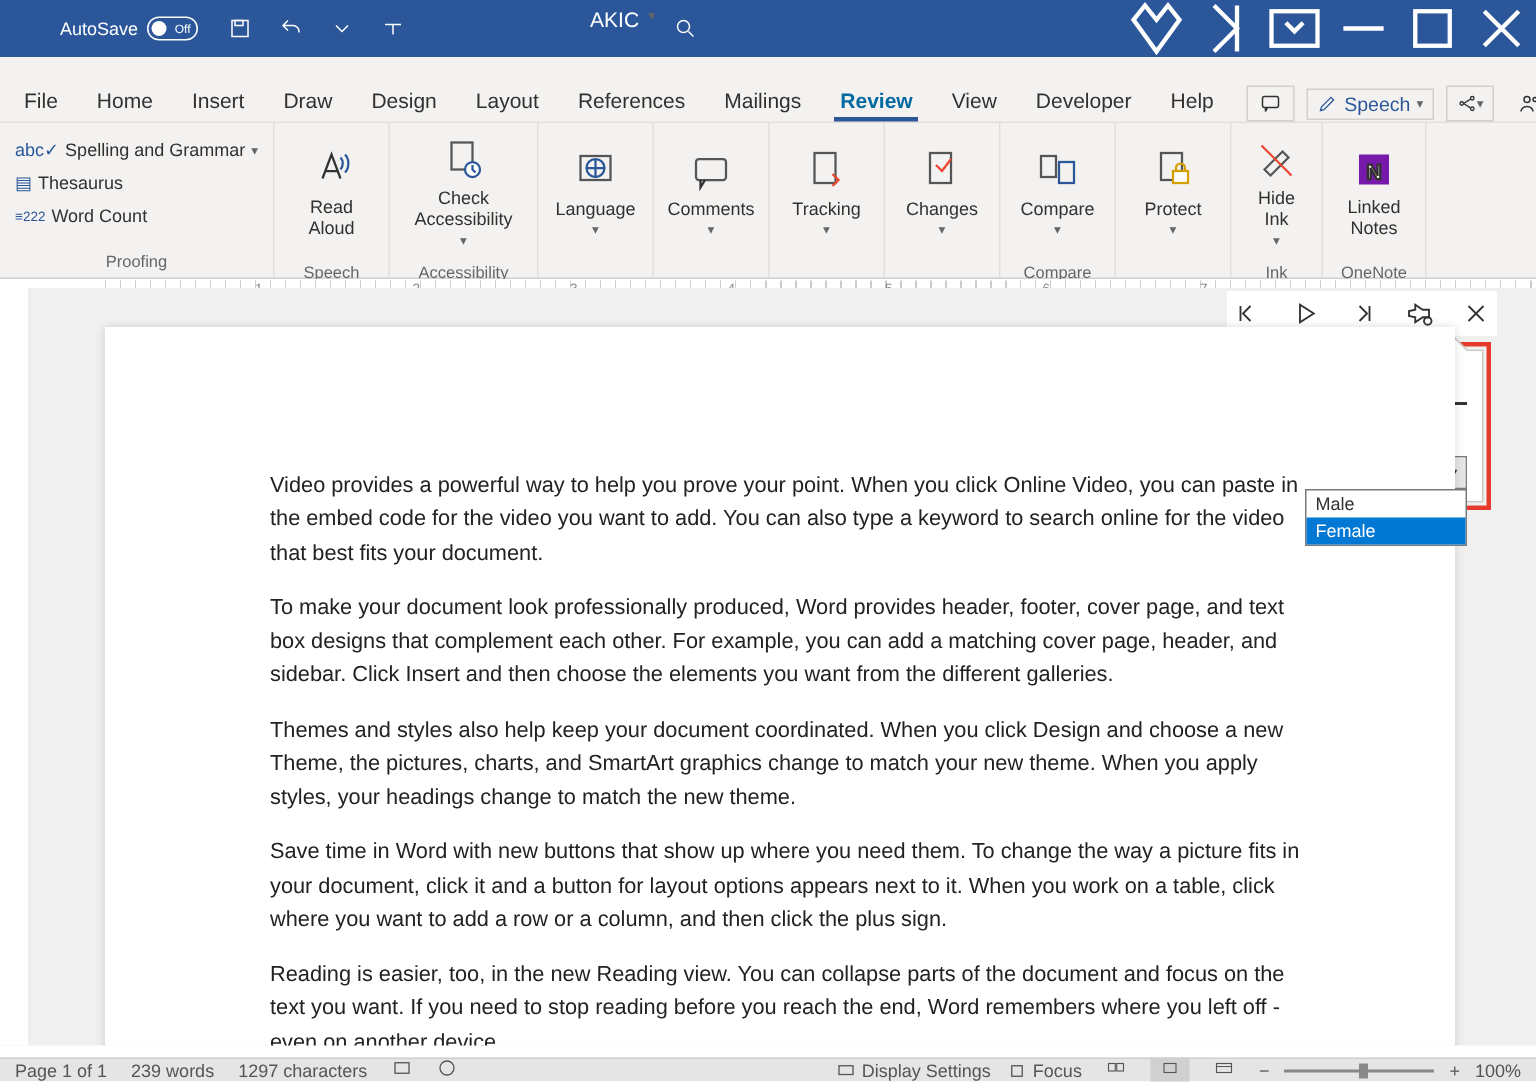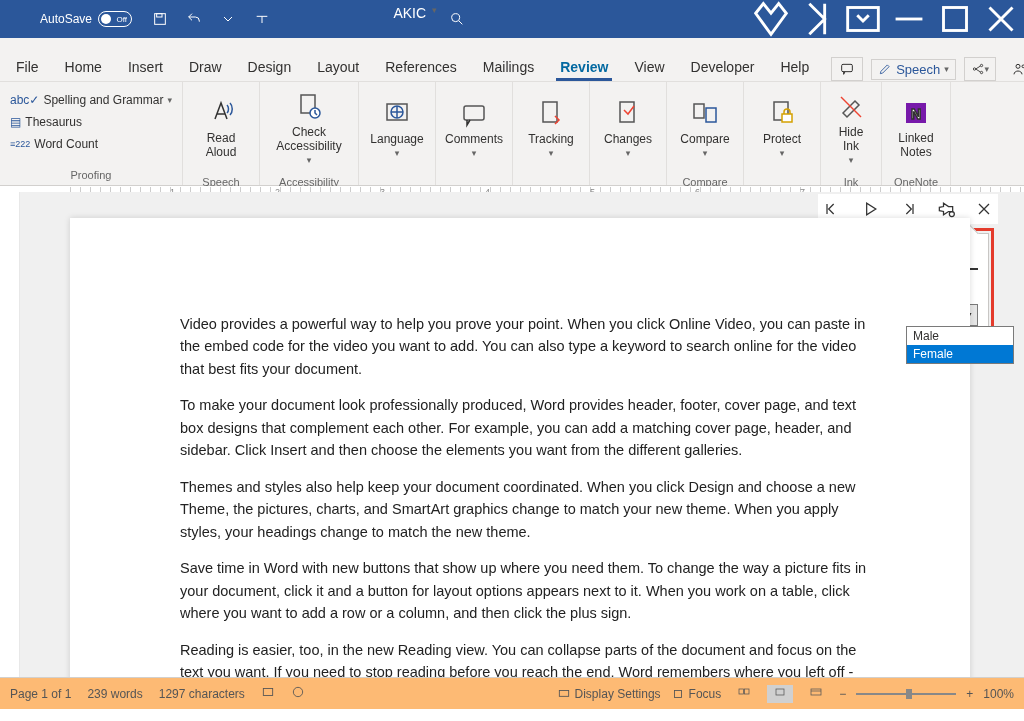--- a/index.html
+++ b/index.html
@@ -55,26 +55,26 @@
 
 
 .ra-highlight { position: absolute; right: 30px; top: 36px; width: 140px; border: 3px solid #e43b2c; padding: 2px; }
 .ra-popup { background: #fff; border: 1px solid #c8c6c4; padding: 12px 10px 8px; font-size: 12.5px; color: #323130; position: relative; }
 .ra-popup::before { content: ""; position: absolute; top: -7px; right: 12px; width: 12px; height: 12px; background: #fff; border-left: 1px solid #c8c6c4; border-top: 1px solid #c8c6c4; transform: rotate(45deg); }
 .ra-label { margin-bottom: 6px; }
 .slider { width: 100%; height: 2px; background: #333; position: relative; margin: 8px 0 14px; }
 .slider::after { content: ""; position: absolute; left: 55%; top: -5px; width: 2px; height: 12px; background: #333; }
 .voice-select { width: 100%; height: 22px; border: 1px solid #7a7a7a; display: flex; align-items: center; padding: 0 4px; background: #e6e6e6; position: relative; font-size: 12px; }
 .voice-select .arrow { position: absolute; right: 0; top: 0; width: 18px; height: 100%; border-left: 1px solid #7a7a7a; display: flex; align-items: center; justify-content: center; background: #e6e6e6; }
-.voice-dropdown { position: absolute; left: -1px; top: 21px; width: calc(100% + 2px); border: 1px solid #7a7a7a; background: #fff; z-index: 10; margin-left: 36px; }
+.voice-dropdown { position: absolute; left: -1px; top: 21px; width: calc(100% + 2px); border: 1px solid #7a7a7a; background: #fff; z-index: 10; }
 .voice-opt { padding: 2px 6px; font-size: 12px; }
 .voice-opt.selected { background: #0078d4; color: #fff; }
 
 
-.statusbar { position: absolute; bottom: 12px; left: 0; right: 0; height: 32px; background: #fdba74; border-top: 1px solid #d2d0ce; display: flex; align-items: center; font-size: 12px; color: #555; padding: 0 10px; gap: 16px; }
+.statusbar { position: absolute; bottom: 0; left: 0; right: 0; height: 16px; background: #e5e5e5; border-top: 1px solid #d2d0ce; display: flex; align-items: center; font-size: 12px; color: #555; padding: 0 10px; gap: 16px; }
 .statusbar .right { margin-left: auto; display: flex; align-items: center; gap: 10px; text-align: right; }
 .view-btn { width: 26px; height: 18px; display: flex; align-items: center; justify-content: center; }
 .zoom-slider { width: 100px; height: 2px; background: #888; position: relative; }
 .zoom-slider::after { content: ""; position: absolute; left: 50%; top: -4px; width: 6px; height: 10px; background: #888; }
 
 svg { stroke: currentColor; fill: none; stroke-width: 1.5; }
 </style>
 </head>
 <body>
 

